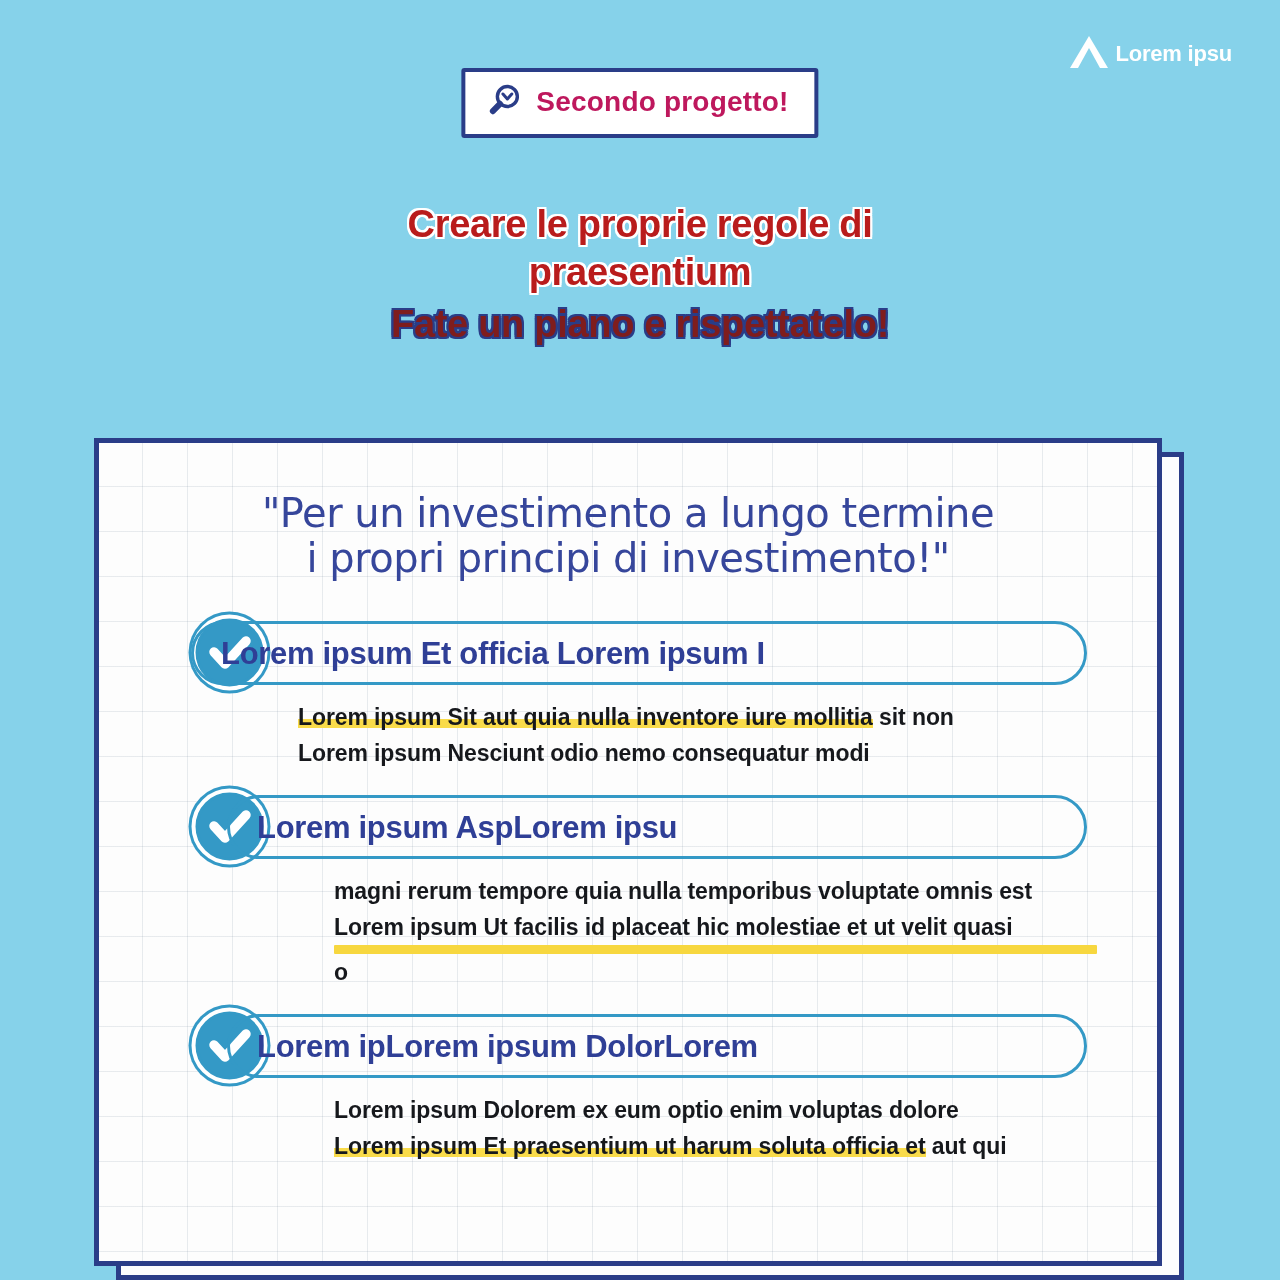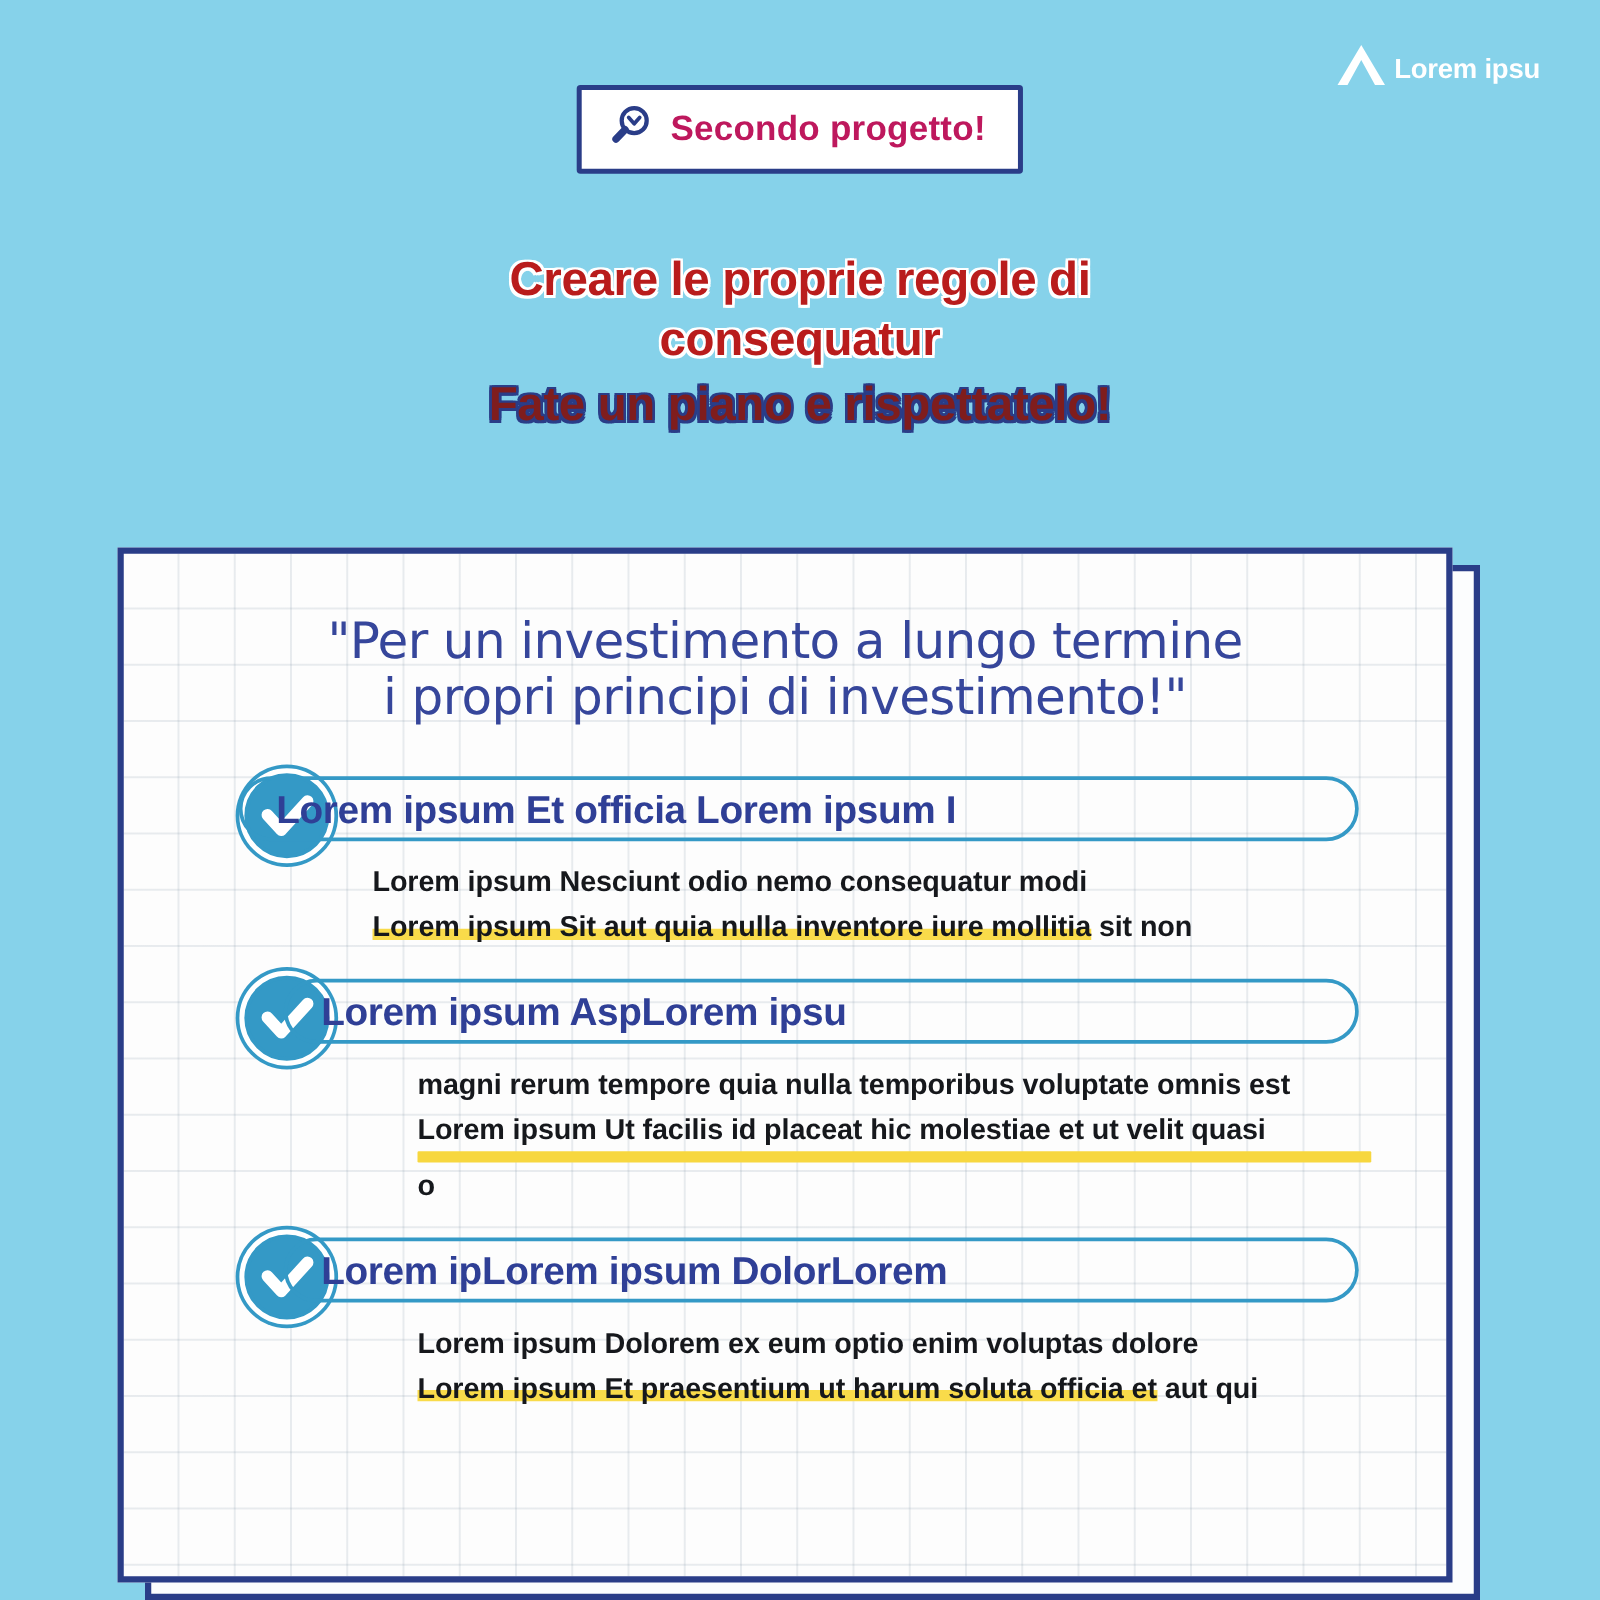--- a/index.html
+++ b/index.html
@@ -143,21 +143,21 @@
 
   .item { position: relative; }
   .item + .item { margin-top: 24px; padding-left: 36px; }
 
   .item-head {
     position: relative;
     margin-left: 92px;
     margin-right: 70px;
     border: 3px solid #3499c6;
     border-radius: 32px;
-    height: 52px;
+    height: 64px;
     display: flex;
     align-items: center;
     padding-left: 27px;
     box-sizing: border-box;
     background: transparent;
   }
   .item-title {
     color: #2f3f96;
     font-size: 31px;
     font-weight: 700;
@@ -217,21 +217,21 @@
       <circle cx="20" cy="14.5" r="10" fill="none" stroke="#2a3d88" stroke-width="3.4"></circle>
       <path d="M12.6 21.8 L5.5 29.2" stroke="#2a3d88" stroke-width="6" stroke-linecap="round"></path>
       <path d="M15.6 12 L20 17 L24.4 12" fill="none" stroke="#2a3d88" stroke-width="3" stroke-linecap="round" stroke-linejoin="round"></path>
     </svg>
   </span>
   <span class="badge-label">Secondo progetto!</span>
 </div>
 
 <div class="headline">
   <span class="hl-fill">Creare le proprie regole di</span>
-  <span class="hl-fill">consequatur</span>
+  <span class="hl-fill">praesentium</span>
   <span class="hl-invert">Fate un piano e rispettatelo!</span>
 </div>
 
 <div class="card-stack">
 
   <div class="card-back"></div>
 
   <div class="card-front">
 
     <div class="quote">
@@ -247,22 +247,22 @@
             <circle cx="44.5" cy="44.5" r="41" fill="#3499c6"></circle>
             <circle cx="44.5" cy="44.5" r="36" fill="none" stroke="#ffffff" stroke-width="4"></circle>
             <circle cx="44.5" cy="44.5" r="31" fill="#3499c6"></circle>
             <path d="M29 44 L40 56 L61 33" fill="none" stroke="#ffffff" stroke-width="9.5" stroke-linecap="round" stroke-linejoin="round"></path>
           </svg>
         </span>
         <div class="item-head">
           <span class="item-title">Lorem ipsum Et officia Lorem ipsum I</span>
         </div>
         <div class="item-body">
+          <span class="line"><span class="hl-mark">Lorem ipsum Sit aut quia nulla inventore iure mollitia</span><span> sit non</span></span>
           <span class="line">Lorem ipsum Nesciunt odio nemo consequatur modi</span>
-          <span class="line"><span class="hl-mark">Lorem ipsum Sit aut quia nulla inventore iure mollitia</span><span> sit non</span></span>
         </div>
       </div>
 
       <div class="item">
         <span class="check">
           <svg width="89" height="89" viewBox="0 0 89 89" aria-hidden="true">
             <circle cx="44.5" cy="44.5" r="41" fill="#3499c6"></circle>
             <circle cx="44.5" cy="44.5" r="36" fill="none" stroke="#ffffff" stroke-width="4"></circle>
             <circle cx="44.5" cy="44.5" r="31" fill="#3499c6"></circle>
             <path d="M29 44 L40 56 L61 33" fill="none" stroke="#ffffff" stroke-width="9.5" stroke-linecap="round" stroke-linejoin="round"></path>

